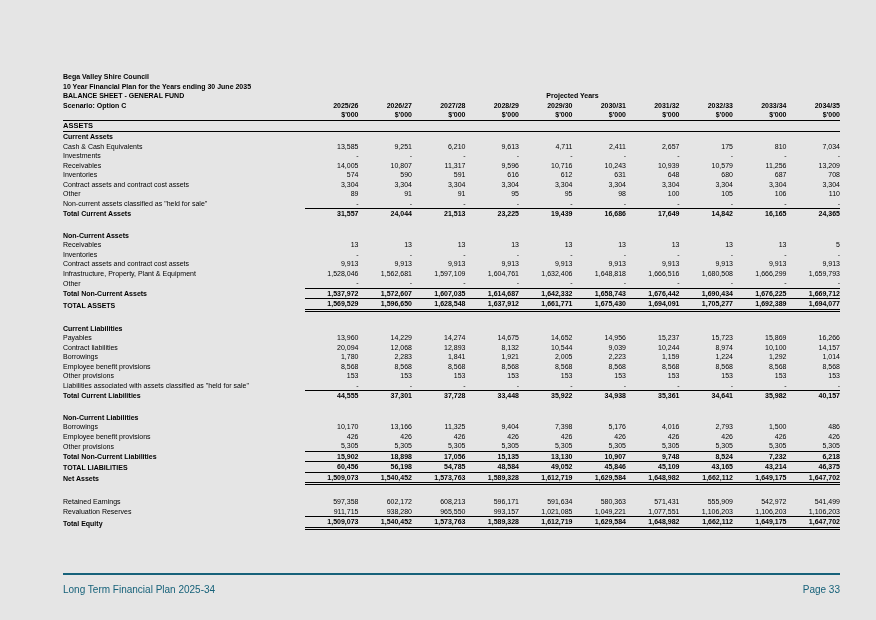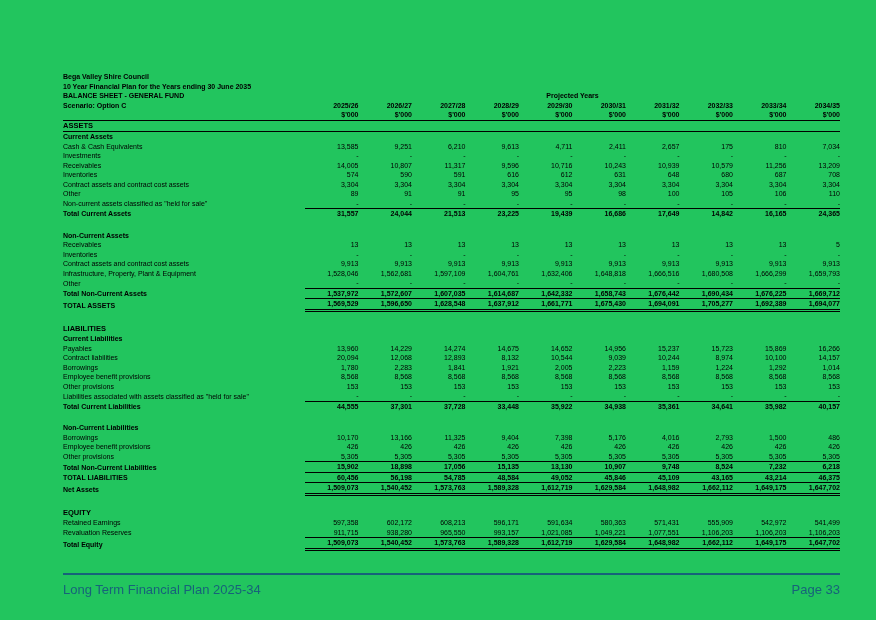--- a/index.html
+++ b/index.html
@@ -1,17 +1,17 @@
 <!DOCTYPE html>
 <html><head>
 <meta charset="utf-8">
 <style>
   html,body { margin:0; padding:0; }
   .page {
-    position:relative; width:876px; height:620px; background:#22c55e;
+    position:relative; width:876px; height:620px; background:#e5e5e5;
     font-family:"Liberation Sans", sans-serif; color:#000;
     overflow:hidden;
   }
   .content { position:absolute; left:63px; top:72px; width:777px; }
   table.bs { border-collapse:collapse; table-layout:fixed; width:777px; }
   table.bs td {
     font-size:7px; line-height:9.5px; padding:0; margin:0;
     white-space:nowrap; overflow:hidden; vertical-align:bottom;
   }
   col.lblcol { width:242px; }
@@ -26,21 +26,21 @@
   tr.assets td { border-bottom:1px solid #000; }
   tr.sub td.lbl { font-weight:bold; }
   tr.total td { font-weight:bold; }
   tr.rt td.num { border-top:1px solid #000; }
   tr.db td.num { border-bottom:3px double #000; }
   tr.sp td { height:12px; line-height:12px; }
   .footer-rule { position:absolute; left:63px; top:573px; width:777px; height:2px; }
   .footer-text {
     position:absolute; left:63px; top:584px; width:777px;
     display:flex; justify-content:space-between;
-    font-size:13px; line-height:11px;
+    font-size:10px; line-height:11px;
   }
 </style>
 </head>
 <body>
 
 <div class="page">
   <div class="content">
     <table class="bs">
       <colgroup>
         <col class="lblcol">
@@ -329,33 +329,20 @@
             <td class="num">1,661,771</td>
             <td class="num">1,675,430</td>
             <td class="num">1,694,091</td>
             <td class="num">1,705,277</td>
             <td class="num">1,692,389</td>
             <td class="num">1,694,077</td>
           </tr>
           <tr class="sp">
             <td class="" colspan="11"></td>
           </tr>
-          <tr class="major">
-            <td class="lbl">LIABILITIES</td>
-            <td class="num"></td>
-            <td class="num"></td>
-            <td class="num"></td>
-            <td class="num"></td>
-            <td class="num"></td>
-            <td class="num"></td>
-            <td class="num"></td>
-            <td class="num"></td>
-            <td class="num"></td>
-            <td class="num"></td>
-          </tr>
           <tr class="sub">
             <td class="lbl">Current Liabilities</td>
             <td class="num"></td>
             <td class="num"></td>
             <td class="num"></td>
             <td class="num"></td>
             <td class="num"></td>
             <td class="num"></td>
             <td class="num"></td>
             <td class="num"></td>
@@ -543,33 +530,20 @@
             <td class="num">1,612,719</td>
             <td class="num">1,629,584</td>
             <td class="num">1,648,982</td>
             <td class="num">1,662,112</td>
             <td class="num">1,649,175</td>
             <td class="num">1,647,702</td>
           </tr>
           <tr class="sp">
             <td class="" colspan="11"></td>
           </tr>
-          <tr class="major">
-            <td class="lbl">EQUITY</td>
-            <td class="num"></td>
-            <td class="num"></td>
-            <td class="num"></td>
-            <td class="num"></td>
-            <td class="num"></td>
-            <td class="num"></td>
-            <td class="num"></td>
-            <td class="num"></td>
-            <td class="num"></td>
-            <td class="num"></td>
-          </tr>
           <tr class="data">
             <td class="lbl">Retained Earnings</td>
             <td class="num">597,358</td>
             <td class="num">602,172</td>
             <td class="num">608,213</td>
             <td class="num">596,171</td>
             <td class="num">591,634</td>
             <td class="num">580,363</td>
             <td class="num">571,431</td>
             <td class="num">555,909</td>

